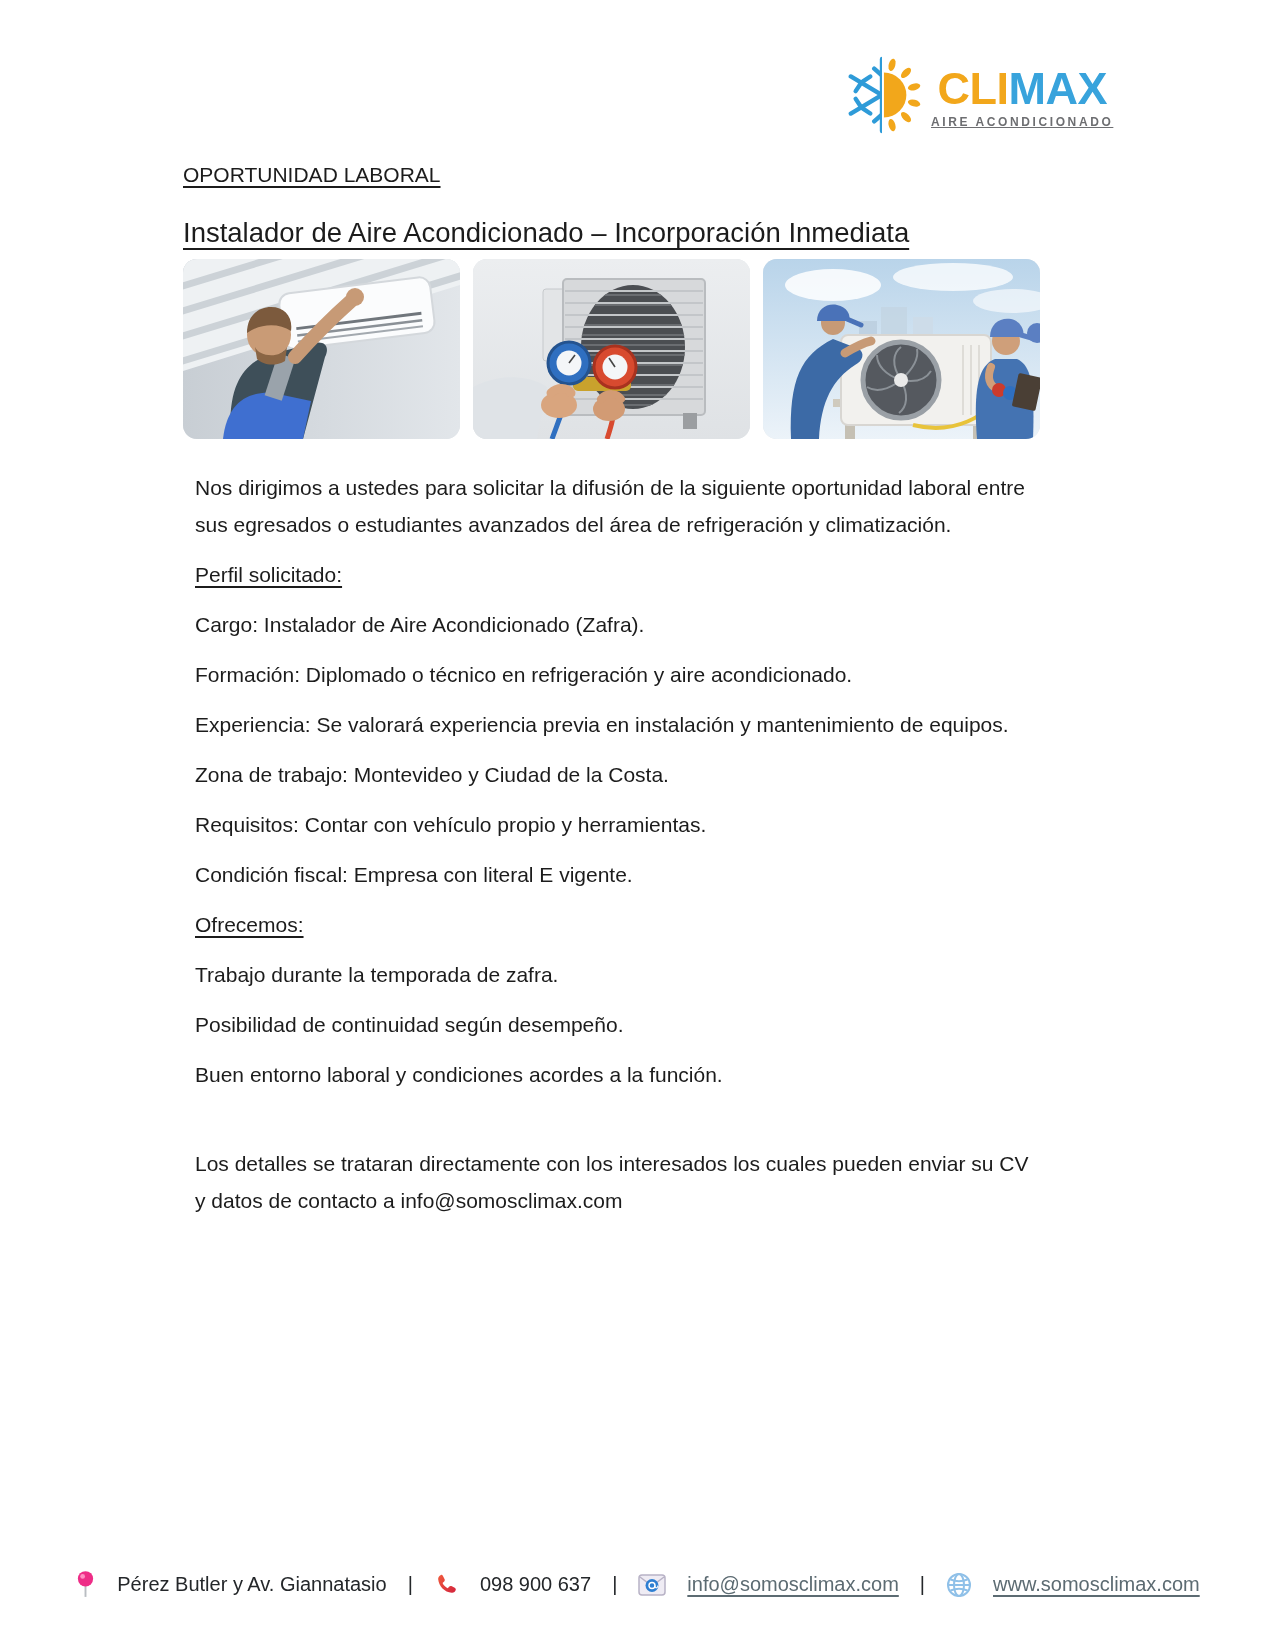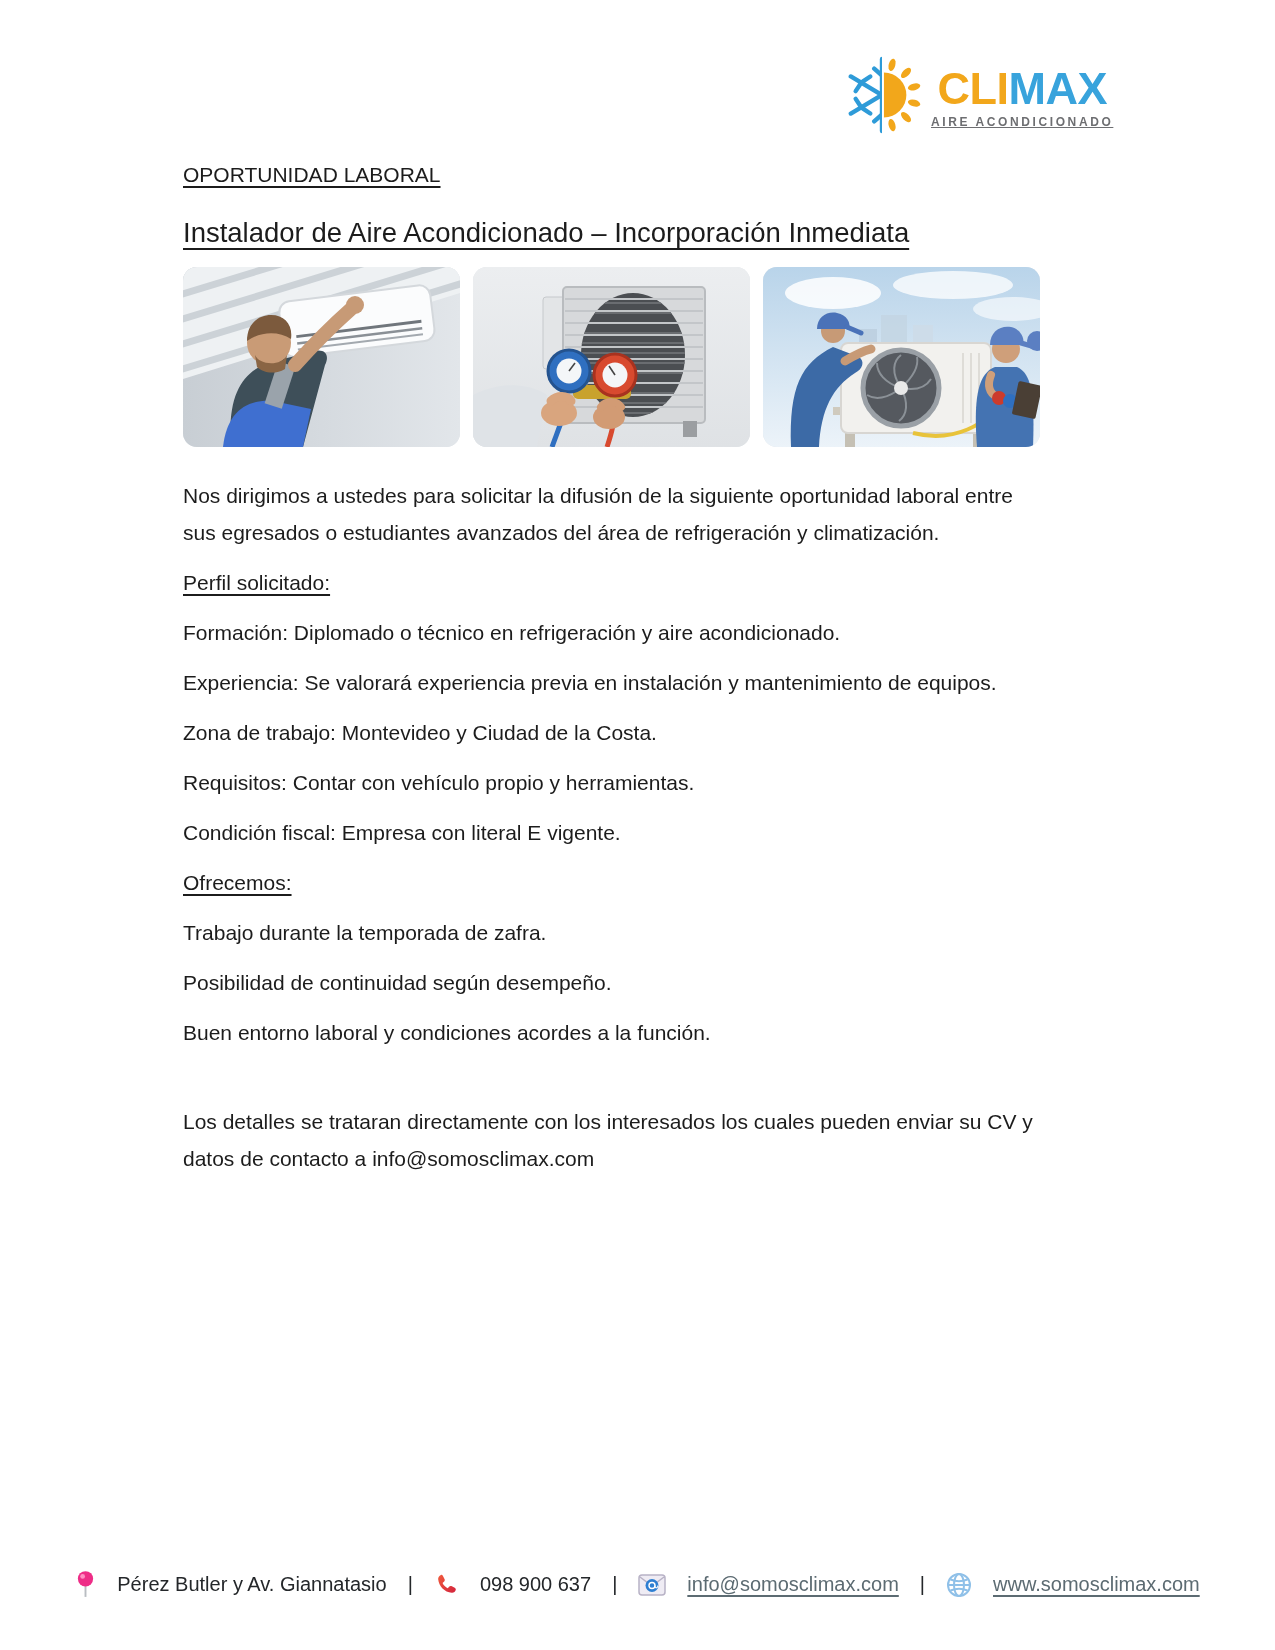--- a/index.html
+++ b/index.html
@@ -10,25 +10,25 @@
   
   .logo{position:absolute;top:56px;left:843px;display:flex;align-items:center;gap:10px;}
   .logo-text{display:flex;flex-direction:column;align-items:center;line-height:1;}
   .wordmark{font-size:45px;font-weight:800;letter-spacing:-0.5px;white-space:nowrap;}
   .wordmark .cli{color:#F2A71B;}
   .wordmark .max{color:#38A3DC;}
   .tagline{font-size:12px;font-weight:700;color:#6D6E71;letter-spacing:2.6px;margin-top:5px;white-space:nowrap;text-decoration:underline;}
   
   .content{position:absolute;left:183px;top:156px;width:856px;}
   .kicker{font-size:21px;font-weight:400;text-decoration:underline;text-underline-offset:4px;margin:0 0 24px 0;}
-  .title{font-size:27.5px;font-weight:400;text-decoration:underline;text-underline-offset:6px;margin:0 0 18px 0;}
+  .title{font-size:27.5px;font-weight:400;text-decoration:underline;text-underline-offset:6px;margin:0 0 10px 0;}
   .photos{display:flex;gap:13px;margin:0 0 30px 0;}
   .photo{width:277px;height:180px;border-radius:14px;overflow:hidden;flex:none;background:#dfe3e7;}
   .photo svg{display:block;}
-  p{font-size:21px;line-height:37px;margin:0 0 13px 0;}
+  p{font-size:21px;line-height:37px;margin:0 0 13px 12px;}
   .section-h{text-decoration:underline;text-underline-offset:4px;}
   .closing{margin-top:52px;}
   
   .footer{
     position:absolute;left:0;right:0;top:1570px;
     display:flex;justify-content:center;align-items:center;gap:21px;
     font-size:20px;color:#24272a;white-space:nowrap;
   }
   .footer .icon{display:inline-flex;align-items:center;}
   .footer .link{color:#5c6b72;text-decoration:underline;text-underline-offset:4px;cursor:pointer;}
@@ -230,20 +230,21 @@
           <circle cx="247" cy="134" r="7" fill="#2f6fc0"></circle>
           <rect x="252" y="116" width="24" height="34" rx="2" fill="#4a3f35" transform="rotate(12 264 133)"></rect>
           <circle cx="274" cy="74" r="10" fill="#5b7fc2"></circle>
         </svg>
       </div>
     </div>
 
     <p>Nos dirigimos a ustedes para solicitar la difusión de la siguiente oportunidad laboral entre sus egresados o estudiantes avanzados del área de refrigeración y climatización.</p>
 
     <p class="section-h">Perfil solicitado:</p>
+    <p>Cargo: Instalador de Aire Acondicionado (Zafra).</p>
     <p>Formación: Diplomado o técnico en refrigeración y aire acondicionado.</p>
     <p>Experiencia: Se valorará experiencia previa en instalación y mantenimiento de equipos.</p>
     <p>Zona de trabajo: Montevideo y Ciudad de la Costa.</p>
     <p>Requisitos: Contar con vehículo propio y herramientas.</p>
     <p>Condición fiscal: Empresa con literal E vigente.</p>
 
     <p class="section-h">Ofrecemos:</p>
     <p>Trabajo durante la temporada de zafra.</p>
     <p>Posibilidad de continuidad según desempeño.</p>
     <p>Buen entorno laboral y condiciones acordes a la función.</p>

